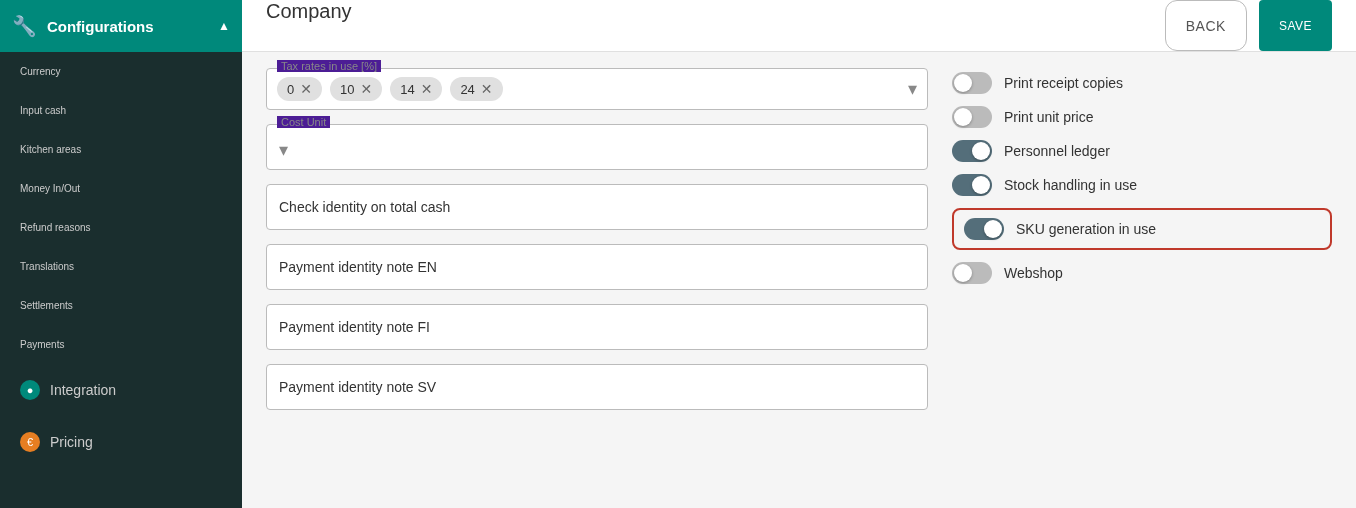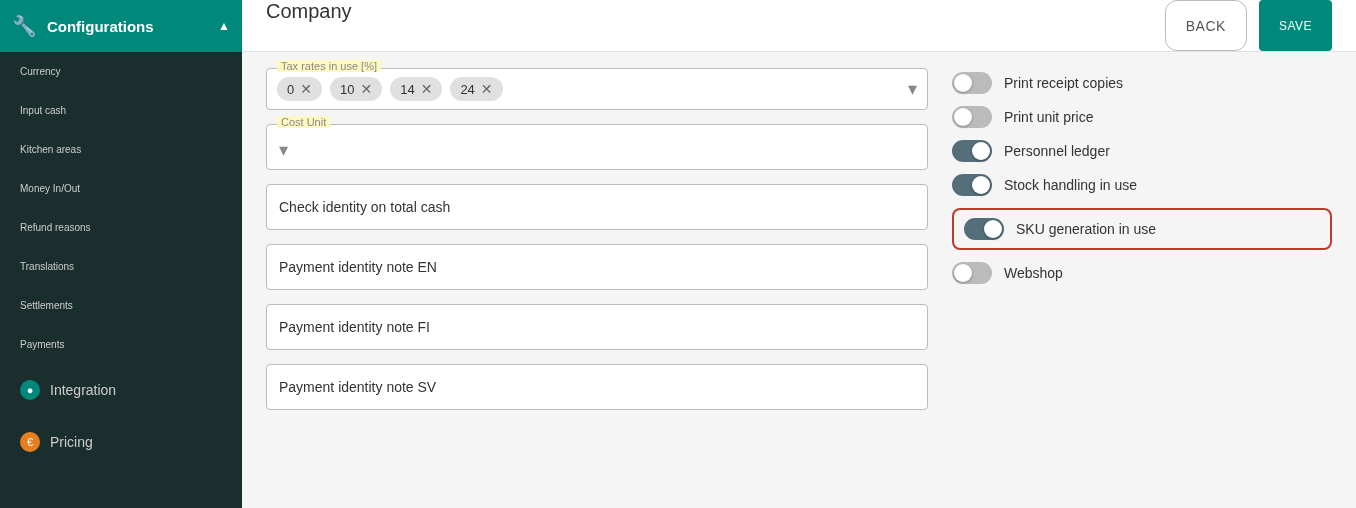--- a/index.html
+++ b/index.html
@@ -168,21 +168,21 @@
       border-radius: 4px;
       background: white;
       padding: 8px 10px;
       position: relative;
     }
 
     .field-label {
       position: absolute;
       top: -9px;
       left: 10px;
-      background: #fef9c3;
+      background: #4c1d95;
       padding: 0 4px;
       font-size: 11px;
       color: #888;
     }
 
     .tags-row {
       display: flex;
       align-items: center;
       gap: 8px;
       flex-wrap: wrap;

